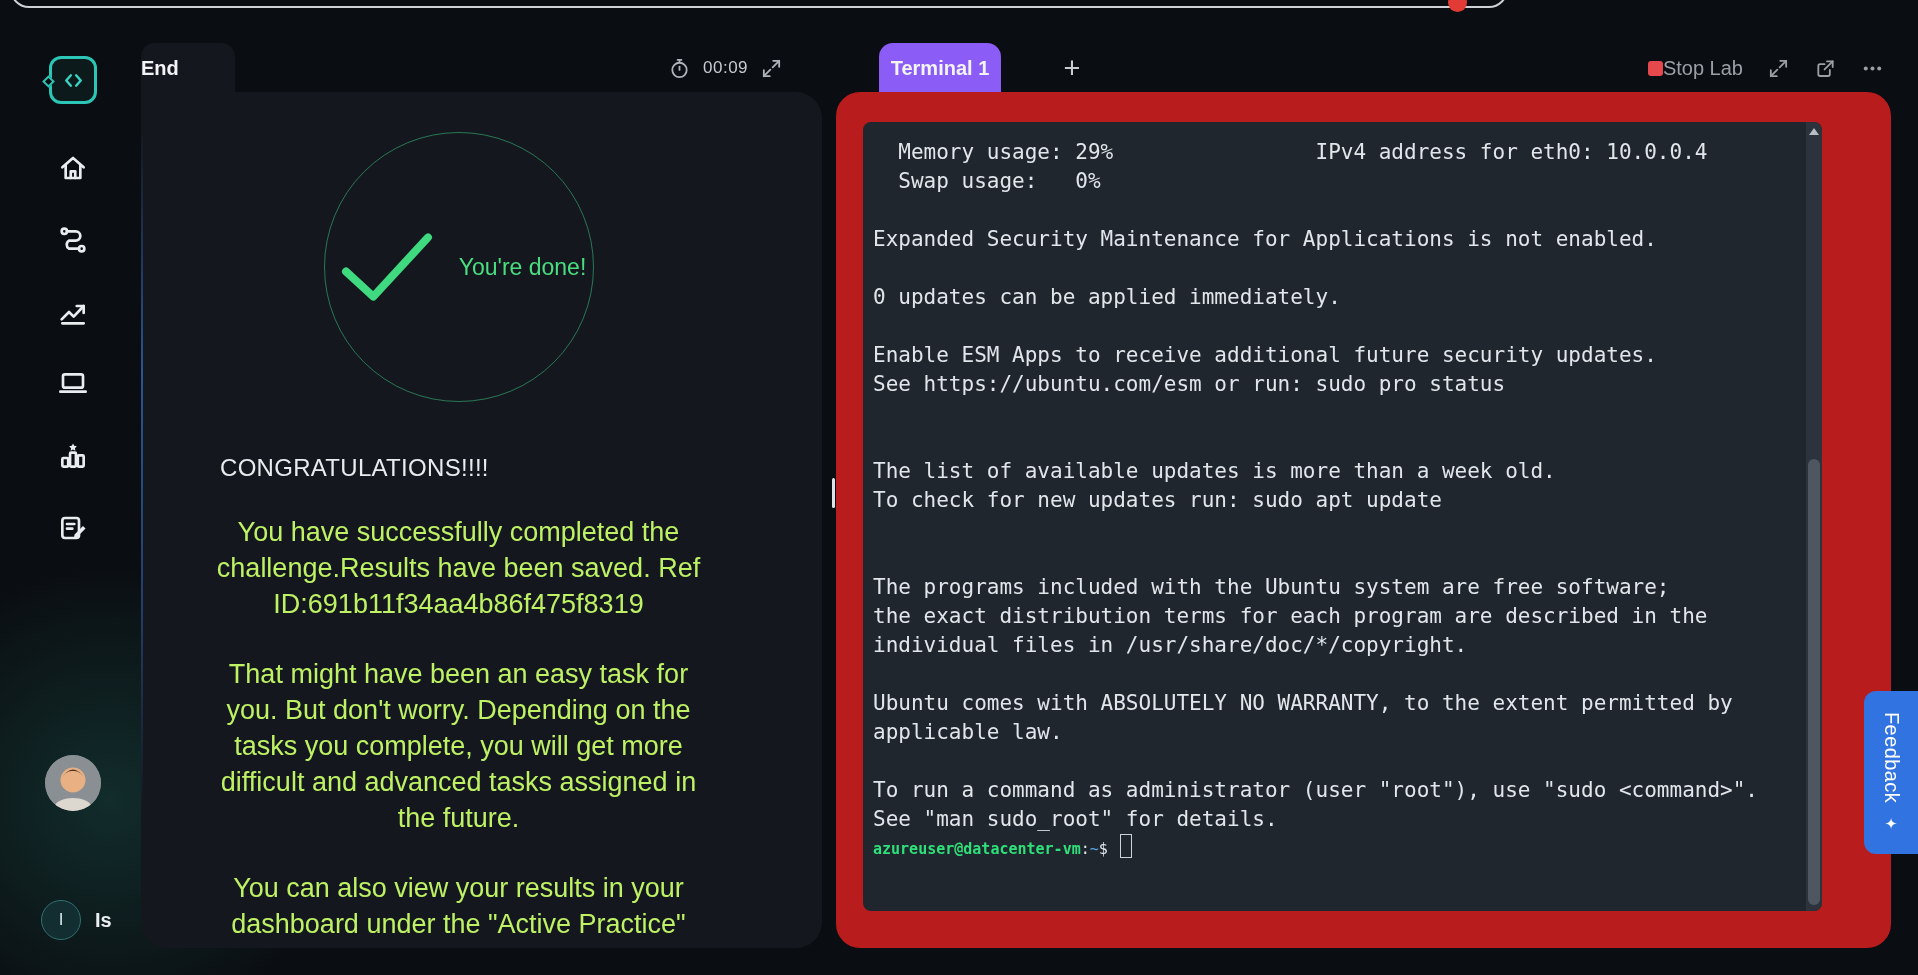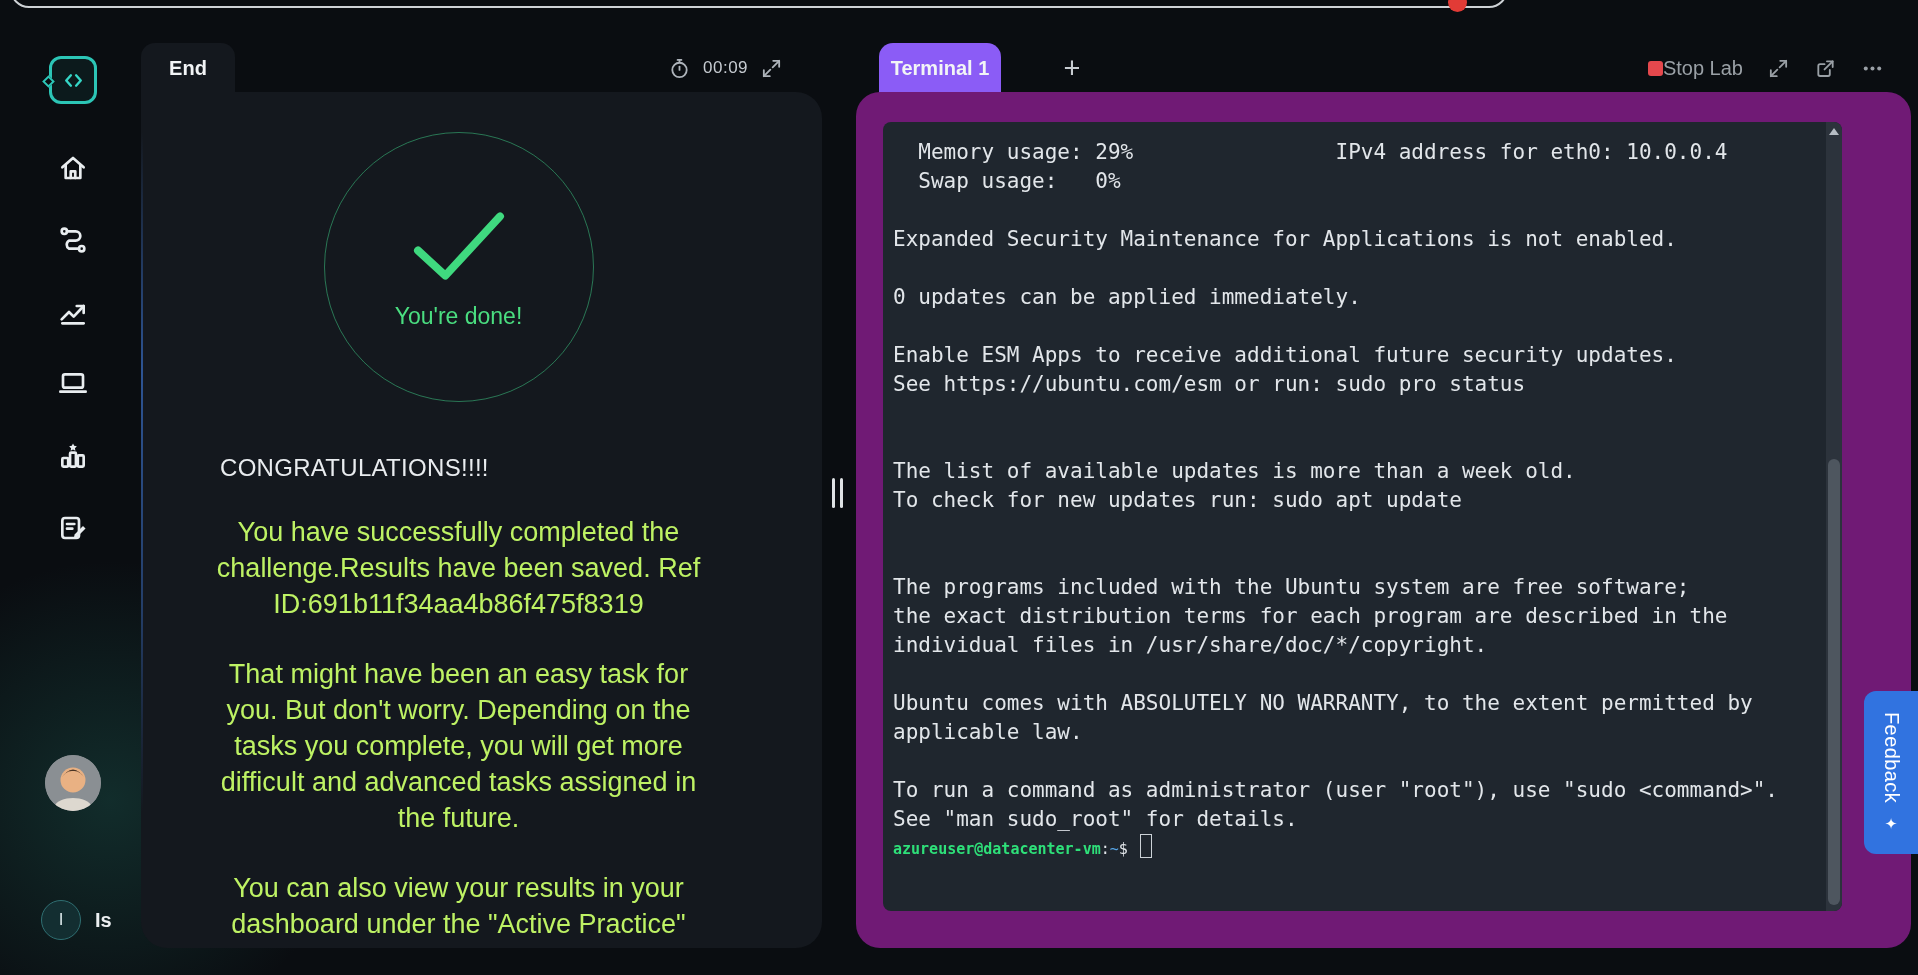--- a/index.html
+++ b/index.html
@@ -28,35 +28,35 @@
     stroke-linecap:round; stroke-linejoin:round; }
   .avatar { position:absolute; left:45px; top:755px; width:56px; height:56px; border-radius:50%;
     overflow:hidden; cursor:pointer; background:#8a8f93; }
   .user-row { position:absolute; left:41px; top:900px; display:flex; align-items:center; gap:14px; cursor:pointer; }
   .user-badge { width:40px; height:40px; border-radius:50%; background:#132e31; border:1px solid #2f6f72;
     color:#d7e5e6; font-size:17px; display:grid; place-items:center; }
   .user-label { color:#eceff1; font-size:20px; font-weight:600; }
 
   
   .end-tab { position:absolute; left:141px; top:43px; width:94px; height:50px; background:#14181e;
-    border-radius:14px 14px 0 0; display:flex; align-items:center; justify-content:center;
+    border-radius:14px 14px 0 0; display:flex; align-items:center; justify-content:flex-start;
     color:#f2f4f6; font-size:20px; font-weight:600; cursor:pointer; }
   .left-controls { position:absolute; left:668px; top:43px; height:50px; display:flex;
     align-items:center; gap:12px; }
   .left-controls svg { width:23px; height:23px; stroke:#aeb4bb; stroke-width:1.9; fill:none;
     stroke-linecap:round; stroke-linejoin:round; }
   .timer-text { color:#c6cbd1; font-size:17px; letter-spacing:0.5px; }
   .icon-btn { background:none; border:none; cursor:pointer; display:flex; align-items:center; }
 
   .left-card { position:absolute; left:141px; top:92px; width:681px; height:856px;
     background:#14181e; border-radius:0 26px 26px 26px; padding:0 118px 0 72px; overflow:hidden; }
   .left-card::before { content:""; position:absolute; left:0; top:40px; width:2px; height:680px;
     background:linear-gradient(180deg, rgba(66,133,244,0) 0%, rgba(66,133,244,0.55) 35%, rgba(66,133,244,0.35) 70%, rgba(66,133,244,0) 100%); }
   .done-circle { width:270px; height:270px; border-radius:50%; border:1.5px solid rgba(63,214,140,0.5);
-    margin:40px auto 0; display:flex; flex-direction:column; align-items:center; justify-content:center; gap:16px; }
+    margin:40px auto 0; display:flex; flex-direction:row; align-items:center; justify-content:center; gap:16px; }
   .done-circle svg { width:112px; height:82px; stroke:#3fd97f; stroke-width:7; fill:none;
     stroke-linecap:round; stroke-linejoin:round; }
   .done-text { color:#4ade80; font-size:23px; }
   .left-card h1 { margin-top:52px; color:#e9ecef; font-size:24px; font-weight:500; letter-spacing:0.3px;margin-left:7px; }
   .left-card p { margin-top:34px; color:#bef264; font-size:27px; line-height:36px;text-align:center; }
   .left-card p.first { margin-top:32px; }
 
   
   .split-handle { position:absolute; left:832px; top:478px; height:30px; display:flex; gap:5px; cursor:col-resize; }
   .split-handle i { width:3px; height:30px; background:#dfe2e5; border-radius:2px; }
@@ -69,22 +69,22 @@
     color:#c7ccd1; font-size:29px; font-weight:300; cursor:pointer; }
   .terminal-controls { position:absolute; right:34px; top:43px; height:50px; display:flex;
     align-items:center; gap:24px; }
   .stop-group { display:flex; align-items:center; cursor:pointer; }
   .stop-square { width:15px; height:15px; border-radius:3px; }
   .stop-label { color:#9aa0a6; font-size:20px; }
   .terminal-controls svg { width:23px; height:23px; stroke:#9aa0a6; stroke-width:1.9; fill:none;
     stroke-linecap:round; stroke-linejoin:round; }
   .terminal-controls svg.dots { stroke:none; fill:#9aa0a6; }
 
-  .right-panel { position:absolute; left:856px; top:92px; width:1055px; height:856px;
-    background:#701a75; border-radius:24px; }
+  .right-panel { position:absolute; left:836px; top:92px; width:1055px; height:856px;
+    background:#b91c1c; border-radius:24px; }
   .terminal { position:absolute; left:27px; top:30px; width:959px; height:789px; background:#1f262e;
     border-radius:8px; padding:16px 30px 16px 10px; cursor:text; overflow:hidden; }
   .tout { white-space:pre; font-family:"DejaVu Sans Mono", monospace; font-size:21px; line-height:29px;
     color:#e2e6ea; }
   .prompt-line { white-space:pre; font-family:"DejaVu Sans Mono", monospace; font-size:15px; line-height:29px; }
   .p-user { font-weight:bold; }
   .p-plain { color:#e2e6ea; }
   .cursor { display:inline-block; width:12px; height:24px; border:1.5px solid #ccd2d7;
     vertical-align:-4px; margin-left:12px; }
   .t-scrollbar { position:absolute; right:0; top:0; width:16px; height:789px; background:#2c333c;

